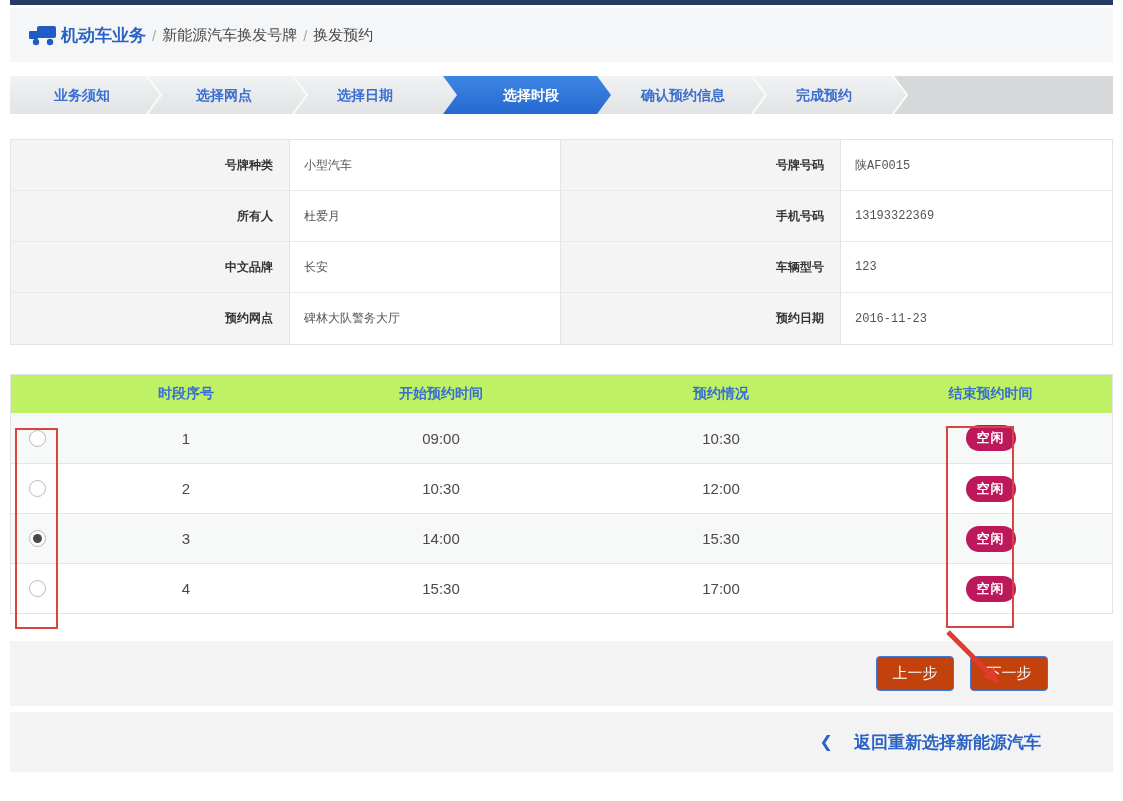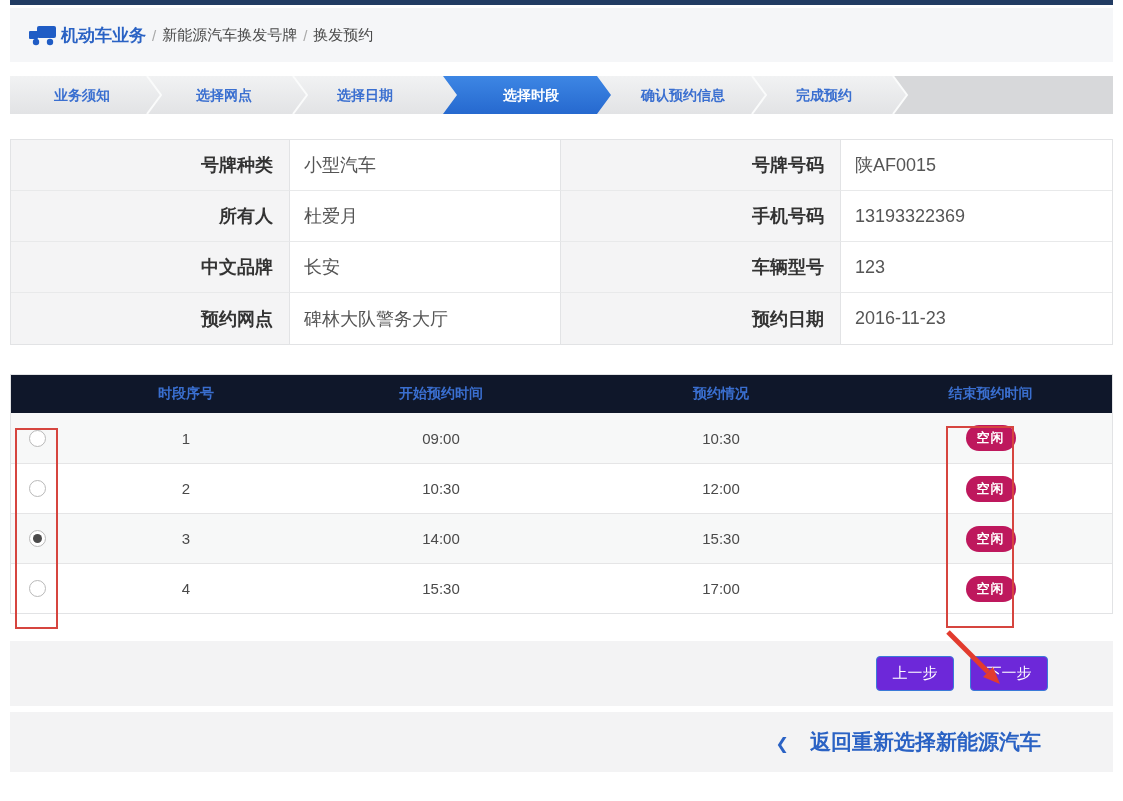--- a/index.html
+++ b/index.html
@@ -31,33 +31,33 @@
     text-align:center; font-size:14px; font-weight:bold; color:#3a6fd0; cursor:pointer;
   }
   .tab-label.active { color:#fff; }
 
   
   .info-table {
     margin-top:25px; border:1px solid #e2e3e5;
     display:grid; grid-template-columns:279px 271px 280px 1fr;
     grid-auto-rows:51px;
   }
-  .ilabel, .ivalue { display:flex; align-items:center; font-size:18px;
-    border-bottom:1px solid #e8e9ea; }
+  .ilabel, .ivalue { display:flex; align-items:center; font-size:12px;
+    border-bottom:1px solid #e8e9ea;font-family:Liberation Mono, monospace; }
   .ilabel { background:#f4f4f5; font-weight:bold; color:#333;
     justify-content:flex-end; padding-right:16px; border-right:1px solid #e2e3e5; }
   .ivalue { background:#fff; color:#555; padding-left:14px; }
   .ivalue.mid { border-right:1px solid #e2e3e5; }
   .row-last { border-bottom:none; }
 
   
   .slot-table { margin-top:29px; border:1px solid #e2e3e5; }
   .slot-header {
     display:grid; grid-template-columns:52px 246px 264px 296px 1fr;
-    height:38px; background:#0f172a; align-items:center;
+    height:38px; background:#bef264; align-items:center;
   }
   .slot-header .hcell { text-align:center; font-size:14px; font-weight:bold; color:#3a6fd0; }
   .slot-row {
     display:grid; grid-template-columns:52px 246px 264px 296px 1fr;
     height:50px; align-items:center; border-top:1px solid #e5e5e6;
   }
   .slot-row.odd { background:#f7f8f8; }
   .slot-row.even { background:#fff; }
   .scell { text-align:center; font-size:15px; color:#4a4a4a; }
   .radio-wrap { display:flex; justify-content:center; }
@@ -74,30 +74,30 @@
     font-weight:bold; padding:4px 11px; border-radius:13px; letter-spacing:1px;
   }
 
   
   .actions-bar {
     margin-top:27px; height:65px; background:#f3f3f4;
     display:flex; align-items:center; justify-content:flex-end;
     padding-right:65px; gap:16px;
   }
   .btn {
-    width:78px; height:35px; background:#6d28d9; border:1px solid #3a7ad8;
+    width:78px; height:35px; background:#c2410c; border:1px solid #3a7ad8;
     border-radius:4px; color:#fff; font-size:15px; cursor:pointer;
     font-family:inherit;
   }
   .back-bar {
     margin-top:6px; height:60px; background:#f3f3f4;
     display:flex; align-items:center; justify-content:flex-end; padding-right:72px;
   }
   .back-link {
-    color:#2a62c4; font-size:21px; font-weight:bold; cursor:pointer;
+    color:#2a62c4; font-size:17px; font-weight:bold; cursor:pointer;
     display:flex; align-items:center; gap:21px; text-decoration:none;
   }
   .chev-left::before { content:"❮"; font-size:16px; }
 
   
   .ann-rect { position:absolute; border:2px solid #d6453f; pointer-events:none; }
   .ann-rect.left-col  { left:5px;   top:428px; width:43px; height:201px; }
   .ann-rect.badge-col { left:936px; top:426px; width:68px; height:202px; }
   .ann-arrow { position:absolute; left:928px; top:624px; pointer-events:none; }
 </style>

